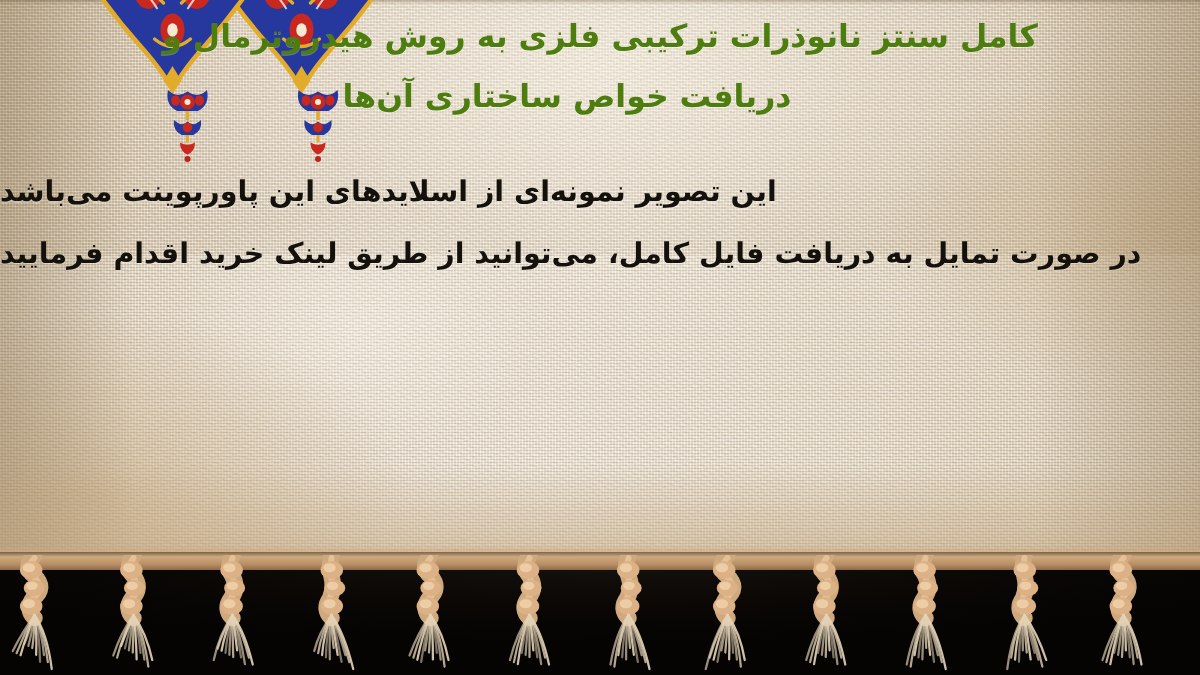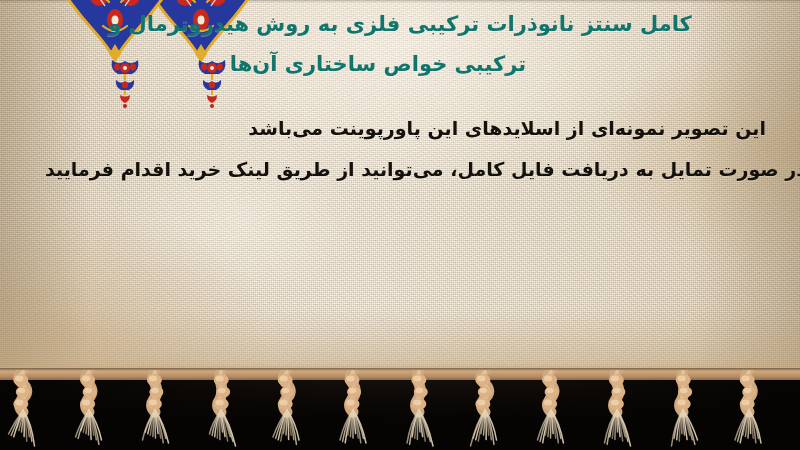--- a/index.html
+++ b/index.html
@@ -106,38 +106,38 @@
     position: absolute;
     top: 4px;
     right: 0;
     width: 760px;
     text-align: center;
     padding-right: 40px;
     box-sizing: border-box;
   }
 
   .title-line {
-    color: #0f766e;
+    color: #4d7c0f;
     font-size: 21px;
     font-weight: 700;
     line-height: 40px;
     letter-spacing: .2px;
     white-space: nowrap;
     text-shadow: 0 1px 0 rgba(255,255,255,.30);
   }
   .title-line.second {
     margin-right: 44px;
   }
 
   .body-block {
     position: absolute;
     top: 108px;
     right: 0;
     width: 800px;
-    text-align: right;
+    text-align: left;
     box-sizing: border-box;
   }
 
   .body-line {
     color: #14100b;
     font-size: 19px;
     font-weight: 700;
     line-height: 41px;
     white-space: nowrap;
     text-shadow: 0 1px 0 rgba(255,255,255,.28);
@@ -318,21 +318,21 @@
       <rect x="-1" y="34" width="2" height="5" fill="#e3ab2a"></rect>
       <path d="M -5 39 Q -5 45 0 47 Q 5 45 5 39 Q 0 42 -5 39 Z" fill="#c8281e"></path>
       <ellipse cx="0" cy="50" rx="2" ry="2" fill="#b8231a"></ellipse>
     </g>
   </svg>
 
   <div class="text-area">
 
     <div class="title-block">
       <div class="title-line first">کامل سنتز نانوذرات ترکیبی فلزی به روش هیدروترمال و</div>
-      <div class="title-line second">ترکیبی خواص ساختاری آن‌ها</div>
+      <div class="title-line second">دریافت خواص ساختاری آن‌ها</div>
     </div>
 
     <div class="body-block">
       <div class="body-line l1">این تصویر نمونه‌ای از اسلایدهای این پاورپوینت می‌باشد</div>
       <div class="body-line l3">در صورت تمایل به دریافت فایل کامل، می‌توانید از طریق لینک خرید اقدام فرمایید</div>
     </div>
 
   </div>
 
   <div class="bottom-zone"></div>

